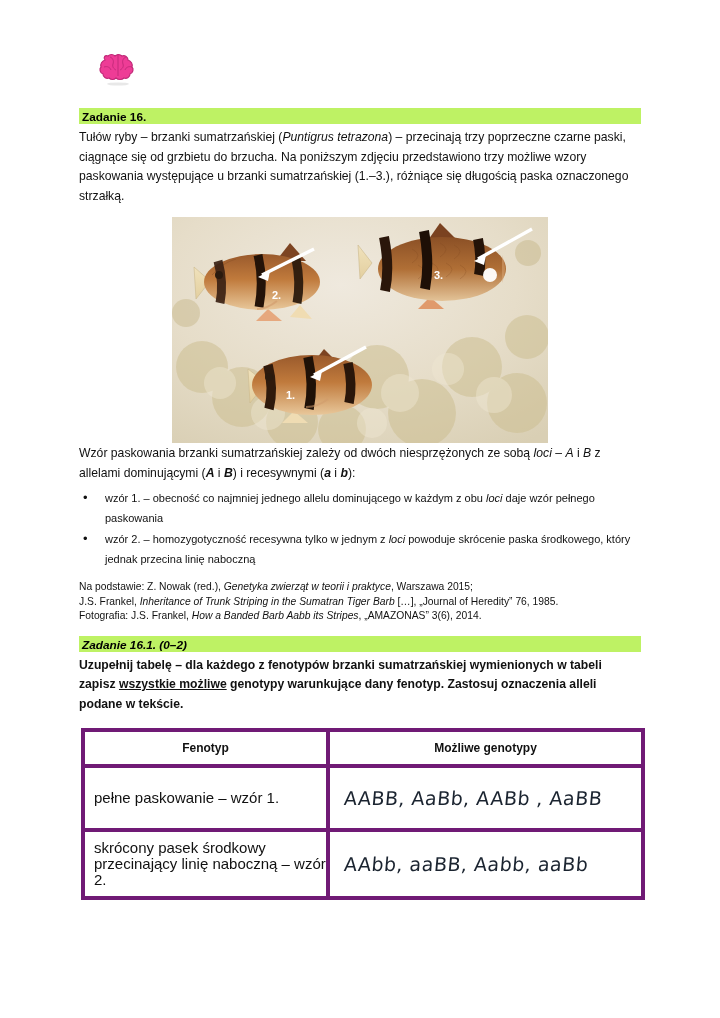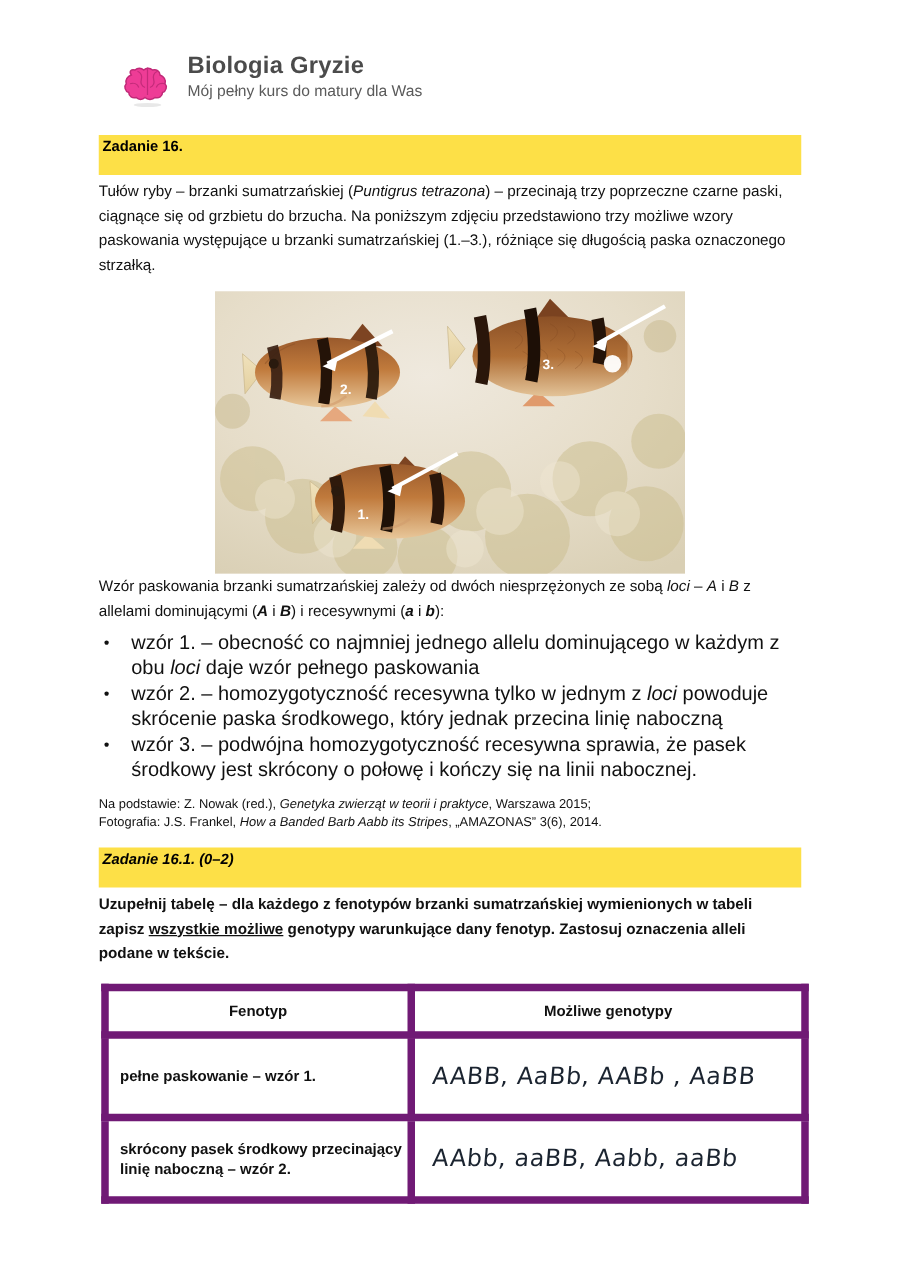--- a/index.html
+++ b/index.html
@@ -48,25 +48,25 @@
 
   
   .sheet {
     position: absolute;
     left: 79px;
     top: 0;
     width: 562px;
   }
 
   .task-bar {
-    background: #fde047;
+    background: #bef264;
     font-size: 11.8px;
     font-weight: bold;
     color: #000;
-    padding: 2px 3px 16px 3px;
+    padding: 2px 3px 0 3px;
     line-height: 14px;
   }
 
   .para {
     font-size: 12.2px;
     line-height: 19.5px;
     color: #111;
     margin-top: 4px;
     text-align: left;
   }
@@ -89,21 +89,21 @@
 
   
   .bullets {
     margin: 6px 0 0 0;
     padding: 0;
     list-style: none;
   }
   .bullets li {
     position: relative;
     padding-left: 26px;
-    font-size: 16px;
+    font-size: 11px;
     line-height: 19.5px;
     margin-top: 2px;
   }
   .bullets li::before {
     content: "\2022";
     position: absolute;
     left: 4px;
     top: -1px;
     font-size: 13px;
   }
@@ -120,38 +120,37 @@
 
   
   .answer-table {
     margin-top: 14px;
     margin-left: 2px;
     width: 560px;
     border-collapse: collapse;
     table-layout: fixed;
   }
   .answer-table th, .answer-table td {
-    border: 6px solid #701a75;
+    border: 4px solid #701a75;
     vertical-align: middle;
   }
   .answer-table th {
     font-size: 12px;
     font-weight: bold;
     text-align: center;
     height: 30px;
   }
   .col-pheno { width: 245px; }
   .col-geno  { width: 315px; }
   .cell-pheno {
-    font-size: 12px;
+    font-size: 15px;
     line-height: 16px;
     padding: 8px 0 8px 9px;
     text-align: left;
     height: 44px;
-    font-weight: bold;
   }
   .cell-geno {
     padding: 0 0 0 14px;
     height: 44px;
   }
   .hand {
     font-family: "DejaVu Sans", sans-serif;
     font-size: 19px;
     color: #1b2430;
     letter-spacing: .5px;
@@ -171,24 +170,20 @@
       </g>
       <g stroke="#C02A78" stroke-width="1" fill="none" opacity=".9">
         <path d="M22 10v22"></path>
         <path d="M14 13c3 1 4 4 3 7 -1 3 1 5 3 6"></path>
         <path d="M30 13c-3 1-4 4-3 7 1 3-1 5-3 6"></path>
         <path d="M8 23c3-1 6 0 7 3"></path>
         <path d="M36 23c-3-1-6 0-7 3"></path>
       </g>
       <ellipse cx="22" cy="40" rx="11" ry="1.6" fill="#e8e8e8"></ellipse>
     </svg>
-  </span>
-  <span class="brand-text">
-    <span class="brand-title">Biologia Gryzie</span>
-    <span class="brand-sub">Mój pełny kurs do matury dla Was</span>
   </span>
 </div>
 
 <div class="sheet" style="top:108px;">
 
   <div class="task-bar">Zadanie 16.</div>
 
   <div class="para">Tułów ryby – brzanki sumatrzańskiej (<i>Puntigrus tetrazona</i>) – przecinają trzy poprzeczne czarne paski, ciągnące się od grzbietu do brzucha. Na poniższym zdjęciu przedstawiono trzy możliwe wzory paskowania występujące u brzanki sumatrzańskiej (1.–3.), różniące się długością paska oznaczonego strzałką.</div>
 
   <div class="photo-wrap">
@@ -307,25 +302,25 @@
       </g>
       <text x="114" y="182" font-family="Liberation Sans, sans-serif" font-size="11" font-weight="bold" fill="#ffffff">1.</text>
     </svg>
   </div>
 
   <div class="para" style="margin-top:1px;">Wzór paskowania brzanki sumatrzańskiej zależy od dwóch niesprzężonych ze sobą <i>loci</i> – <i>A</i> i <i>B</i> z allelami dominującymi (<b><i>A</i></b> i <b><i>B</i></b>) i recesywnymi (<b><i>a</i></b> i <b><i>b</i></b>):</div>
 
   <ul class="bullets">
     <li>wzór 1. – obecność co najmniej jednego allelu dominującego w każdym z obu <i>loci</i> daje wzór pełnego paskowania</li>
     <li>wzór 2. – homozygotyczność recesywna tylko w jednym z <i>loci</i> powoduje skrócenie paska środkowego, który jednak przecina linię naboczną</li>
-    <li>wzór 3. – podwójna homozygotyczność recesywna sprawia, że pasek środkowy jest skrócony o połowę i kończy się na linii nabocznej.</li>
   </ul>
 
   <div class="source">
     <div>Na podstawie: Z. Nowak (red.), <i>Genetyka zwierząt w teorii i praktyce</i>, Warszawa 2015;</div>
+    <div>J.S. Frankel, <i>Inheritance of Trunk Striping in the Sumatran Tiger Barb</i> […], „Journal of Heredity” 76, 1985.</div>
     <div>Fotografia: J.S. Frankel, <i>How a Banded Barb Aabb its Stripes</i>, „AMAZONAS” 3(6), 2014.</div>
   </div>
 
   <div class="task-bar" style="margin-top:12px;font-style:italic;">Zadanie 16.1. (0–2)</div>
 
   <div class="para bold">Uzupełnij tabelę – dla każdego z fenotypów brzanki sumatrzańskiej wymienionych w tabeli zapisz <span class="u">wszystkie możliwe</span> genotypy warunkujące dany fenotyp. Zastosuj oznaczenia alleli podane w tekście.</div>
 
   <table class="answer-table">
     <colgroup>
         <col class="col-pheno">

